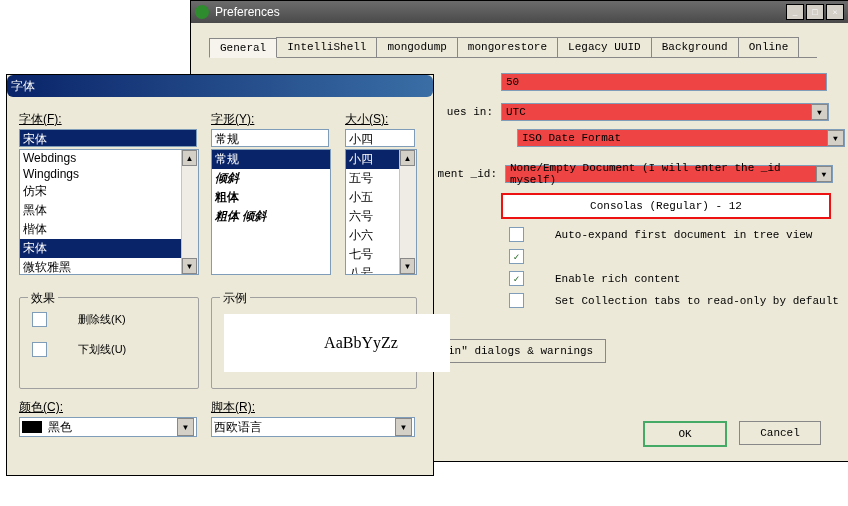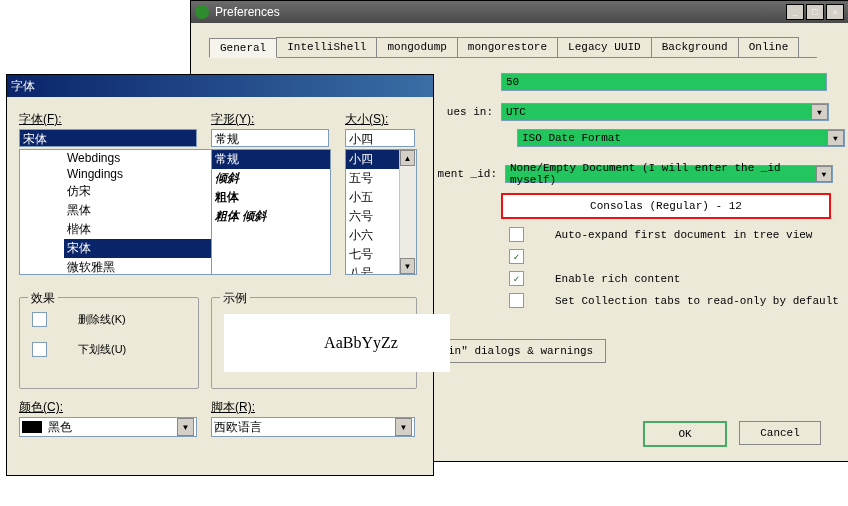--- a/index.html
+++ b/index.html
@@ -1,32 +1,32 @@
 <!DOCTYPE html>
 <html><head>
 <meta charset="utf-8">
 <style>
   html,body{margin:0;padding:0;font-family:"Microsoft YaHei",SimSun,Tahoma,sans-serif;font-size:12px;background:#fff;color:#000;}
   .canvas{position:relative;width:848px;height:506px;overflow:hidden;background:#fff;}
   
   .win{position:absolute;border:1px solid #000;background:#ece9d8;}
   .titlebar{height:22px;display:flex;align-items:center;padding:0 4px;color:#fff;font-size:12px;}
   .tb-pref{background:linear-gradient(to bottom,#6c6c6c,#4a4a4a);}
-  .tb-font{background:linear-gradient(to right,#0a246a,#3a6ea5);}
+  .tb-font{background:linear-gradient(to right,#0a246a,#3a6ea5);border-radius:6px;}
   .logo{width:14px;height:14px;border-radius:50%;background:#2e8b2e;margin-right:6px;}
   .titlebar .spacer{flex:1;}
   .ctrlbtn{width:16px;height:14px;border:1px solid #000;background:#d4d0c8;margin-left:2px;display:flex;align-items:center;justify-content:center;font-size:9px;font-family:Tahoma;cursor:default;}
   
   .pref-body{position:relative;background:#ece9d8;height:calc(100% - 22px);}
   .tabs{position:absolute;left:18px;top:14px;display:flex;border-bottom:1px solid #888;width:608px;}
   .tab{padding:3px 10px;border:1px solid #888;border-bottom:none;background:#ece9d8;margin-right:-1px;font-family:"Courier New",monospace;font-size:11px;}
   .tab.active{background:#f6f4ec;position:relative;top:1px;border-bottom:1px solid #f6f4ec;}
   .field-row{position:absolute;display:flex;align-items:center;}
   .field-label{font-family:"Courier New",monospace;font-size:11px;text-align:right;margin-right:8px;}
-  .txt, .sel{border:1px solid #7f9db9;background:#22c55e;font-family:"Courier New",monospace;font-size:11px;height:18px;padding:1px 4px;box-sizing:border-box;}
+  .txt, .sel{border:1px solid #7f9db9;background:#ef4444;font-family:"Courier New",monospace;font-size:11px;height:18px;padding:1px 4px;box-sizing:border-box;}
   .sel{display:flex;justify-content:space-between;align-items:center;width:328px;}
   .sel .arrow{width:15px;height:14px;border:1px solid #888;background:#d4d0c8;display:flex;align-items:center;justify-content:center;font-size:8px;margin:-1px -4px -1px 0;}
   .highlight-btn{position:absolute;border:2px solid #e11;background:#fff;font-family:"Courier New",monospace;font-size:11px;display:flex;align-items:center;justify-content:center;height:22px;width:326px;text-align:right;}
   .chk-row{position:absolute;display:flex;align-items:center;font-family:"Courier New",monospace;font-size:11px;gap:25px;}
   .chk{width:13px;height:13px;border:1px solid #7f9db9;background:#fff;margin-right:6px;display:flex;align-items:center;justify-content:center;font-size:10px;color:#2a6e2a;font-weight:bold;}
   .btn{position:absolute;border:1px solid #888;background:#ece9d8;height:22px;font-family:"Courier New",monospace;font-size:11px;display:flex;align-items:center;justify-content:center;}
   .btn-ok{width:80px;border:2px solid #4a6;}  
   .btn-cancel{width:80px;}
   .btn-reset{padding:0 12px;}
   
@@ -139,21 +139,21 @@
     <div class="font-body">
 
       <span class="grp-label" style="left:12px;top:14px;"><span class="underline">字体(F):</span></span>
       <span class="grp-label" style="left:204px;top:14px;"><span class="underline">字形(Y):</span></span>
       <span class="grp-label" style="left:338px;top:14px;"><span class="underline">大小(S):</span></span>
 
       <div class="f-input sel-blue" style="left:12px;top:32px;width:178px;">宋体</div>
       <div class="f-input" style="left:204px;top:32px;width:118px;">常规</div>
       <div class="f-input" style="left:338px;top:32px;width:70px;">小四</div>
 
-      <div class="f-list" style="left:12px;top:52px;width:178px;height:124px;padding-left:44px;">
+      <div class="f-list" style="left:12px;top:52px;width:178px;height:124px;">
         <div class="item">Webdings</div>
         <div class="item">Wingdings</div>
         <div class="item">仿宋</div>
         <div class="item">黑体</div>
         <div class="item">楷体</div>
         <div class="item selected">宋体</div>
         <div class="item">微软雅黑</div>
         <div class="scrollbar">
           <div class="sb-btn" style="top:0">▲</div>
           <div class="sb-btn" style="bottom:0">▼</div>

